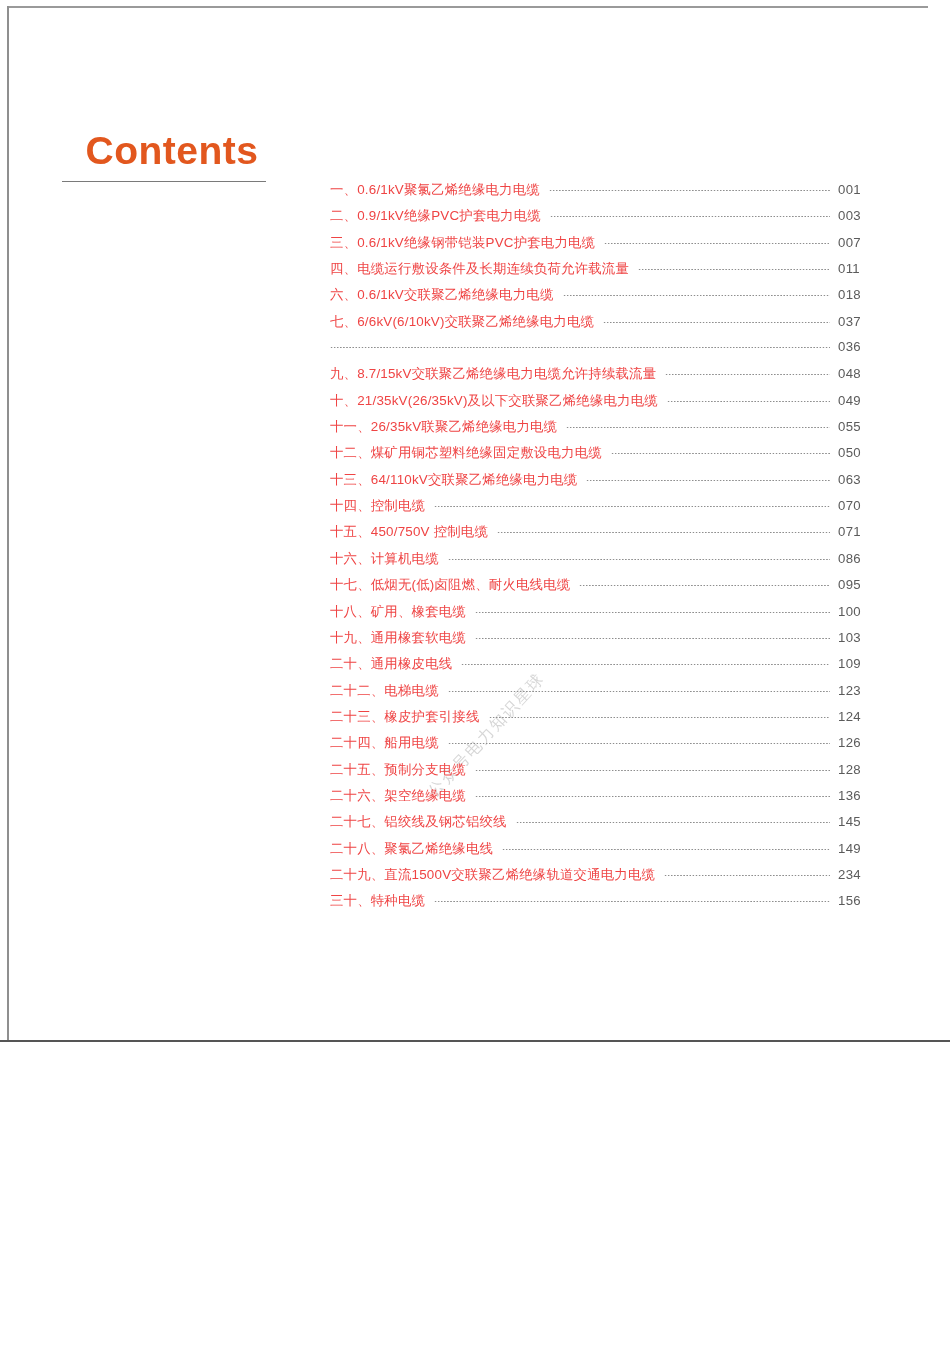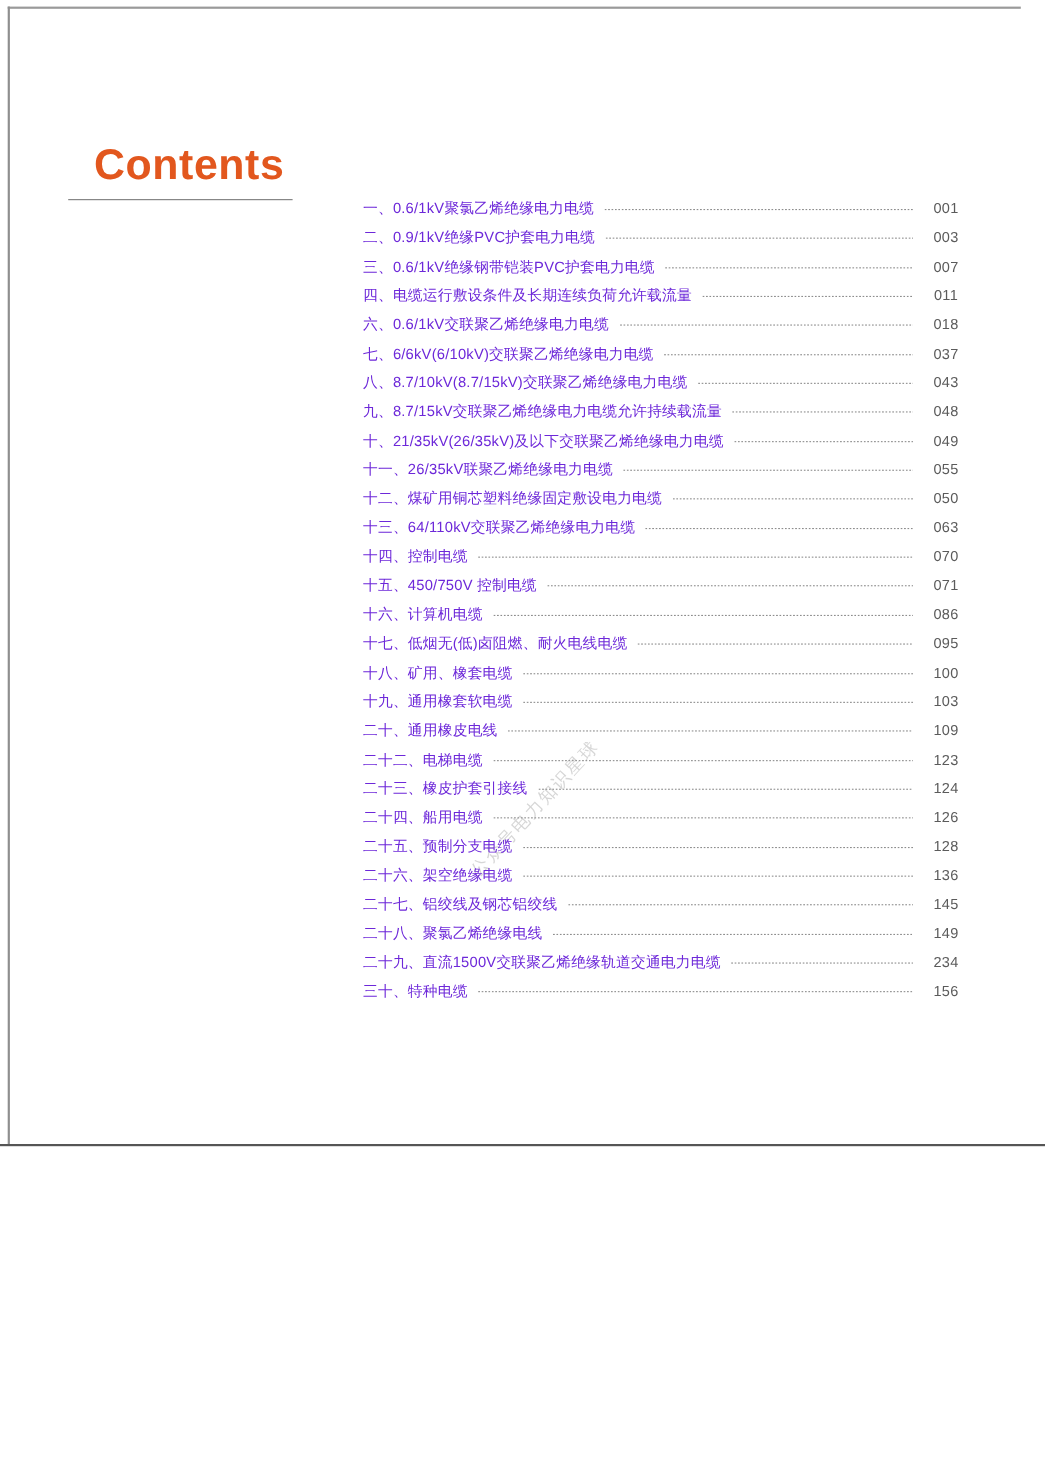--- a/index.html
+++ b/index.html
@@ -78,21 +78,21 @@
     width: 552px;
   }
   .toc-row {
     display: flex;
     align-items: baseline;
     height: 26.35px;
     white-space: nowrap;
   }
   .toc-label {
     font-size: 13.4px;
-    color: #6d28d9;
+    color: #ef4444;
     letter-spacing: 0.2px;
     flex: 0 0 auto;
     padding-right: 9px;
   }
   .toc-dots {
     flex: 1 1 auto;
     min-width: 10px;
     position: relative;
     height: 12px;
     overflow: hidden;
@@ -104,21 +104,21 @@
     right: 0;
     bottom: 3px;
     height: 1px;
     background-image: radial-gradient(circle, #8e8e8e 0.55px, rgba(0,0,0,0) 0.7px);
     background-size: 3.1px 1px;
     background-repeat: repeat-x;
   }
   .toc-page {
     flex: 0 0 auto;
     width: 44px;
-    text-align: center;
+    text-align: left;
     font-size: 13.2px;
     color: #5b5b5b;
     padding-left: 8px;
     letter-spacing: 0.3px;
   }
 
   
   .watermark {
     position: absolute;
     left: 395px;
@@ -183,23 +183,22 @@
         <span class="toc-label">六、0.6/1kV交联聚乙烯绝缘电力电缆</span>
         <span class="toc-dots"></span>
         <span class="toc-page">018</span>
       </div>
       <div class="toc-row">
         <span class="toc-label">七、6/6kV(6/10kV)交联聚乙烯绝缘电力电缆</span>
         <span class="toc-dots"></span>
         <span class="toc-page">037</span>
       </div>
       <div class="toc-row">
-        <span class="toc-label">八、8.7/10kV(8.7/15kV)交联聚乙烯绝缘电力电缆</span>
-        <span class="toc-dots"></span>
-        <span class="toc-page">043</span>
+        <span class="toc-dots"></span>
+        <span class="toc-page">036</span>
       </div>
       <div class="toc-row">
         <span class="toc-label">九、8.7/15kV交联聚乙烯绝缘电力电缆允许持续载流量</span>
         <span class="toc-dots"></span>
         <span class="toc-page">048</span>
       </div>
       <div class="toc-row">
         <span class="toc-label">十、21/35kV(26/35kV)及以下交联聚乙烯绝缘电力电缆</span>
         <span class="toc-dots"></span>
         <span class="toc-page">049</span>

